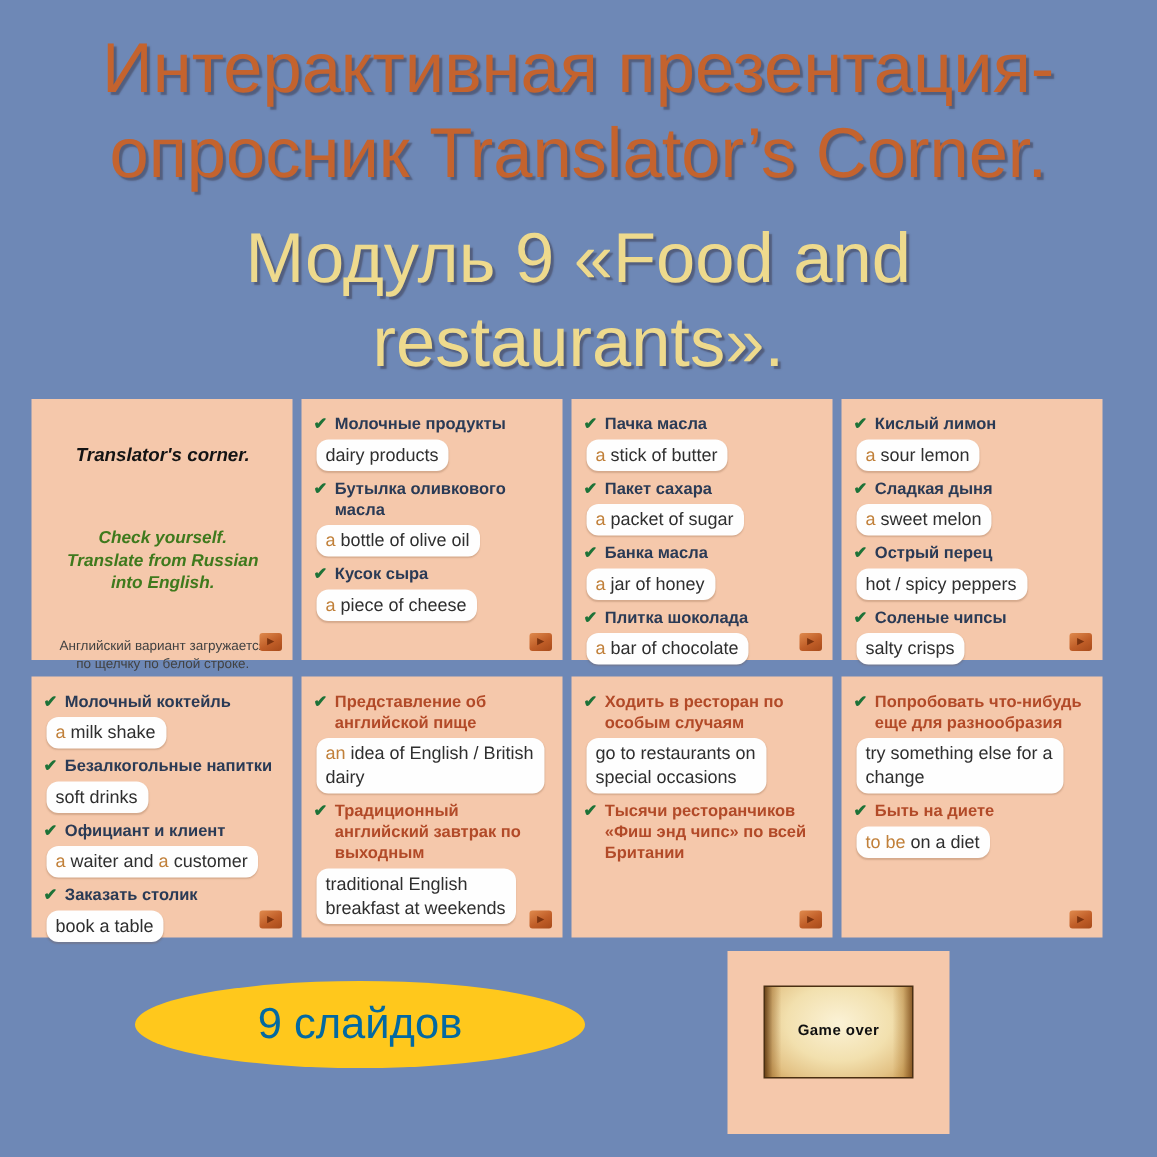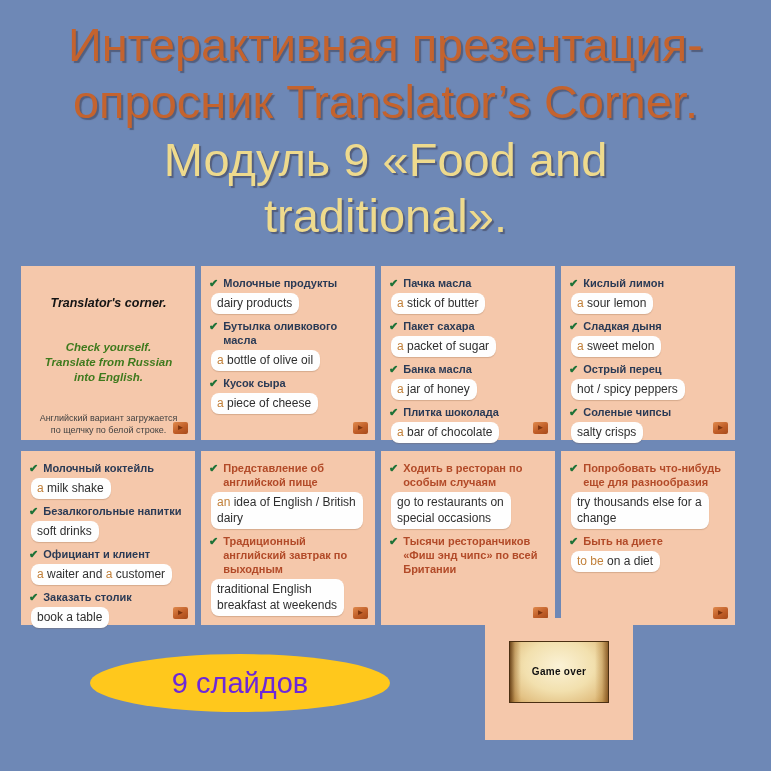--- a/index.html
+++ b/index.html
@@ -7,75 +7,75 @@
     width:771px;height:771px;position:relative;overflow:hidden;
     background:#6e88b6;
     font-family:"Liberation Sans", sans-serif;
   }
   
   .header{position:absolute;top:16px;left:0;width:771px;text-align:center;font-weight:normal;}
   .t-line{font-size:47px;line-height:57px;color:#c4632e;
           text-shadow:2px 2px 1px rgba(60,60,80,.55);}
   .s-line{font-size:47px;line-height:56px;color:#eeda8d;
           text-shadow:2px 2px 1px rgba(60,60,80,.55);}
-  .s-block{margin-top:2px;}
+  .s-block{margin-top:14px;}
   
   .grid{position:absolute;left:21px;top:266px;
         display:grid;grid-template-columns:repeat(4,174px);grid-auto-rows:174px;
         column-gap:6px;row-gap:11px;}
   .slide{background:#f5c8ab;position:relative;box-sizing:border-box;
          padding:10px 7px 8px 8px;}
   
   .intro-title{margin-top:20px;text-align:center;font-weight:bold;font-style:italic;
                font-size:12.5px;color:#141414;}
-  .intro-green{margin-top:30px;text-align:center;font-weight:bold;font-style:italic;
+  .intro-green{margin-top:42px;text-align:center;font-weight:bold;font-style:italic;
                font-size:11.5px;line-height:15px;color:#3f7a1d;}
   .intro-note{margin-top:27px;text-align:center;font-size:9px;line-height:12px;color:#424242;}
   
   .item{margin-bottom:5px;}
   .ru-line{display:flex;align-items:flex-start;font-weight:bold;
            font-size:11px;line-height:14px;}
   .slide.navy .ru-line{color:#2a3a55;}
   .slide.warm .ru-line{color:#b24a28;}
   .check{color:#1d7237;margin-right:5px;font-size:11px;flex:0 0 auto;}
   .en-box{display:inline-block;background:#fefefe;border-radius:8px;
           padding:2px 7px 3px 6px;font-size:12px;line-height:16px;color:#2f2f2f;
           margin:3px 0 0 2px;white-space:nowrap;
           box-shadow:0 1px 1px rgba(120,80,50,.25);}
   .en-box .hl{color:#c1803a;}
   .arrow-btn{position:absolute;right:7px;bottom:6px;width:15px;height:12px;
              background:linear-gradient(150deg,#e08a4d 0%,#c05e28 55%,#a74a1a 100%);
              border-radius:2px;display:flex;align-items:center;justify-content:center;
              font-size:8px;line-height:8px;color:#7c330e;}
   
-  .final-slide{position:absolute;left:485px;top:618px;width:148px;height:122px;
+  .final-slide{position:absolute;left:485px;top:634px;width:148px;height:122px;
                background:#f5c8ab;}
   .parchment{position:absolute;left:24px;top:23px;width:100px;height:62px;
              border:1px solid #4a2f12;box-sizing:border-box;
              background:
                linear-gradient(90deg, rgba(90,50,10,.85) 0px, rgba(150,100,40,.45) 5px, rgba(0,0,0,0) 11px),
                linear-gradient(270deg, rgba(120,70,20,.8) 0px, rgba(170,120,50,.4) 6px, rgba(0,0,0,0) 13px),
                radial-gradient(ellipse at 50% 40%, #fbf2d6 0%, #f2e0ae 50%, #e3c285 80%, #cfa35c 100%);}
   .game-over{position:absolute;left:0;top:24px;width:100%;text-align:center;
              font-weight:bold;font-size:10px;color:#101010;letter-spacing:.3px;}
   
   .badge{position:absolute;left:90px;top:654px;width:300px;height:58px;
          background:#ffc81c;border-radius:50%;
          display:flex;align-items:center;justify-content:center;
-         font-size:29px;color:#6d28d9;}
+         font-size:29px;color:#0369a1;}
 </style>
 </head>
 <body>
 
 <div class="header">
   <div class="t-line">Интерактивная презентация-</div>
   <div class="t-line">опросник Translator’s Corner.</div>
   <div class="s-block">
     <div class="s-line">Модуль 9 «Food and</div>
-    <div class="s-line">traditional».</div>
+    <div class="s-line">restaurants».</div>
   </div>
 </div>
 
 <div class="grid">
   <div class="slide">
     <div class="intro-title">Translator's corner.</div>
     <div class="intro-green">
       <div>Check yourself.</div>
       <div>Translate from Russian</div>
       <div>into English.</div>
@@ -178,21 +178,21 @@
       <div class="item"><div class="ru-line">
           <span class="check">✔</span>
           <span class="ru-text">Тысячи ресторанчиков «Фиш энд чипс» по всей Британии</span>
         </div></div>
       <div class="arrow-btn">►</div>
     </div>
     <div class="slide warm">
       <div class="item"><div class="ru-line">
           <span class="check">✔</span>
           <span class="ru-text">Попробовать что-нибудь еще для разнообразия</span>
-        </div><div class="en-box"><span>try thousands else for a</span><br><span>change</span></div></div>
+        </div><div class="en-box"><span>try something else for a</span><br><span>change</span></div></div>
       <div class="item"><div class="ru-line">
           <span class="check">✔</span>
           <span class="ru-text">Быть на диете</span>
         </div><div class="en-box"><span class="hl">to be</span><span> on a diet</span></div></div>
       <div class="arrow-btn">►</div>
     </div>
   </div>
 
 <div class="final-slide">
   <div class="parchment">

